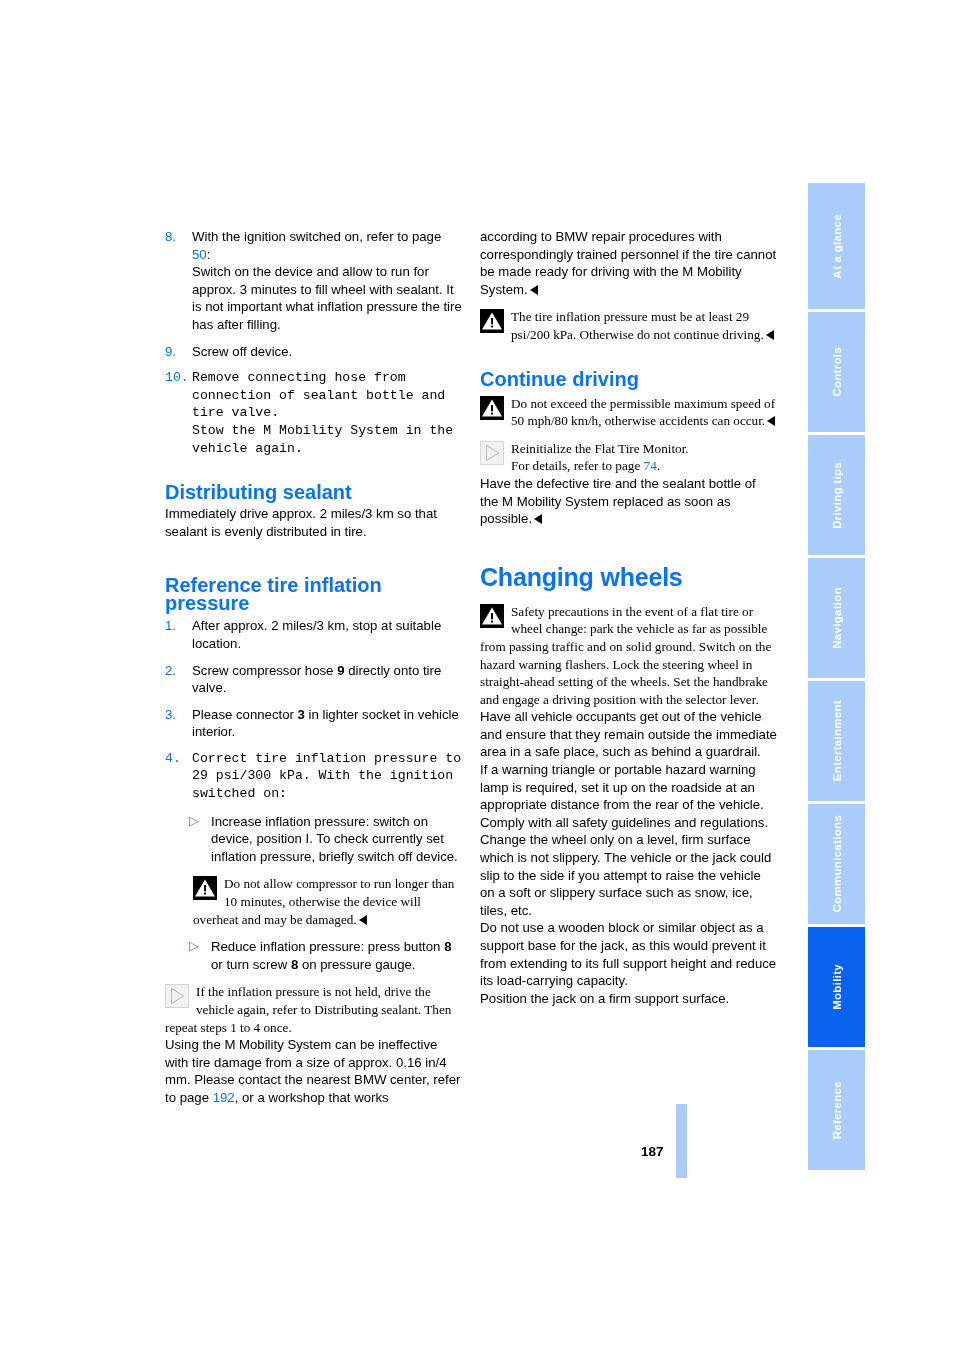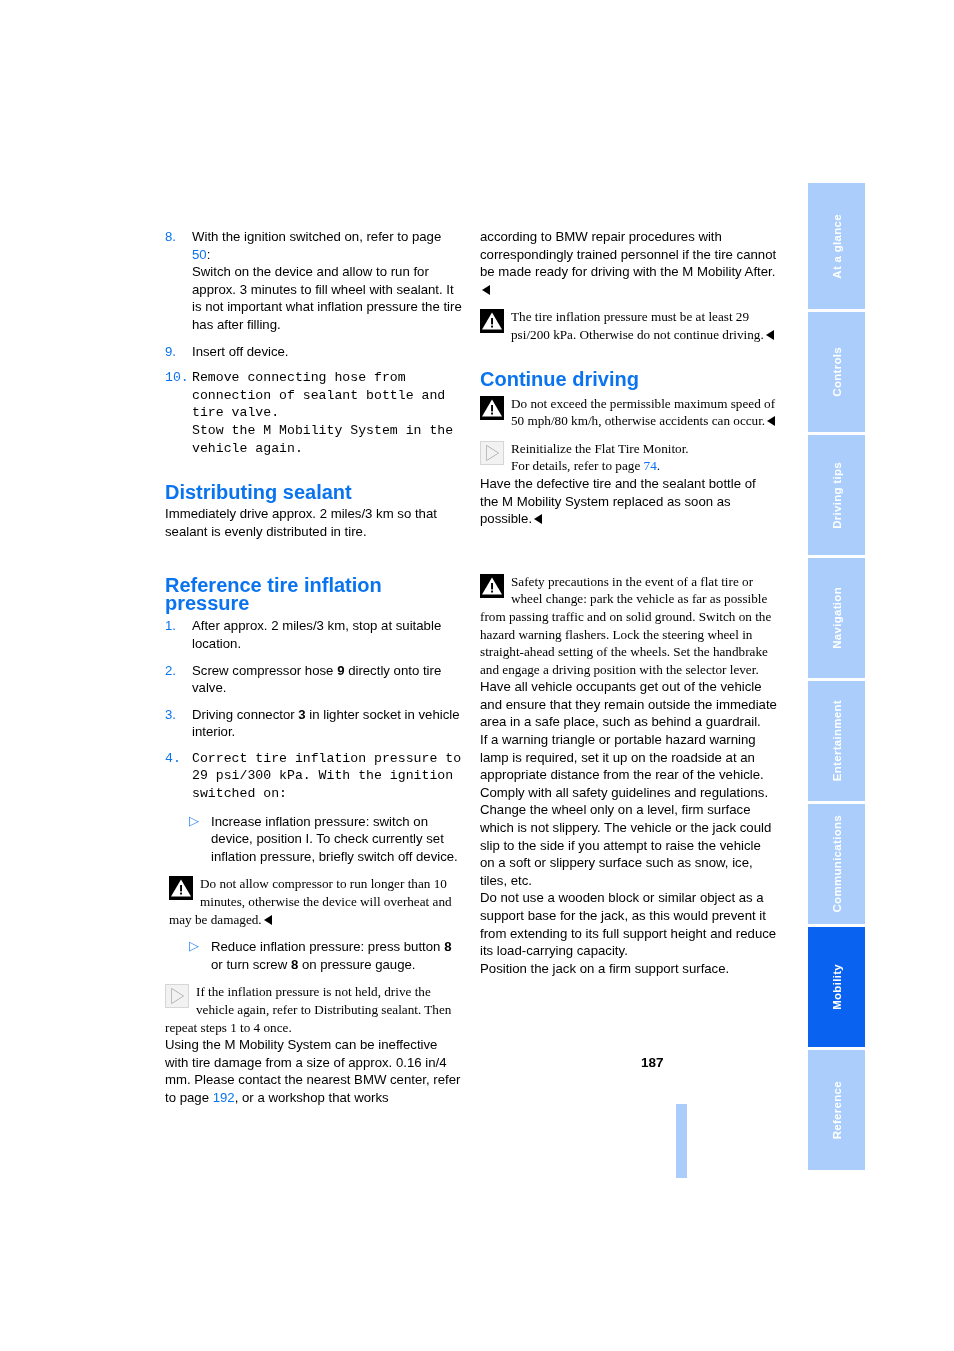--- a/index.html
+++ b/index.html
@@ -167,21 +167,21 @@
     font-weight: bold;
     letter-spacing: 0.3px;
     color: #ffffff;
     white-space: nowrap;
   }
 
   
   .pagenum {
     position: absolute;
     left: 641px;
-    top: 1055px;
+    top: 1144px;
     font-size: 13.5px;
     font-weight: bold;
     color: #000000;
   }
   .pagebar {
     position: absolute;
     left: 676px;
     top: 1104px;
     width: 11px;
     height: 74px;
@@ -195,21 +195,21 @@
 
   <div class="col col-left">
 
     <ul class="nlist">
       <li class="nitem">
         <span class="nnum">8.</span>
         <span><span>With the ignition switched on, refer to page </span><span class="blue">50</span><span>:</span><br><span>Switch on the device and allow to run for approx. 3 minutes to fill wheel with sealant. It is not important what inflation pressure the tire has after filling.</span></span>
       </li>
       <li class="nitem">
         <span class="nnum">9.</span>
-        <span>Insert off device.</span>
+        <span>Screw off device.</span>
       </li>
       <li class="nitem">
         <span class="nnum wide">10.</span>
         <span><span>Remove connecting hose from connection of sealant bottle and tire valve.</span><br><span>Stow the M Mobility System in the vehicle again.</span></span>
       </li>
     </ul>
 
     <div class="gap-lg"></div>
 
     <h3 class="h-sub">Distributing sealant</h3>
@@ -228,40 +228,40 @@
       <li class="nitem">
         <span class="nnum">1.</span>
         <span>After approx. 2 miles/3 km, stop at suitable location.</span>
       </li>
       <li class="nitem">
         <span class="nnum">2.</span>
         <span><span>Screw compressor hose </span><b>9</b><span> directly onto tire valve.</span></span>
       </li>
       <li class="nitem">
         <span class="nnum">3.</span>
-        <span><span>Driving connector </span><b>3</b><span> in lighter socket in vehicle interior.</span></span>
+        <span><span>Please connector </span><b>3</b><span> in lighter socket in vehicle interior.</span></span>
       </li>
       <li class="nitem">
         <span class="nnum">4.</span>
         <span>Correct tire inflation pressure to 29 psi/300 kPa. With the ignition switched on:</span>
       </li>
     </ul>
 
     <div class="gap-sm"></div>
 
     <ul class="blist">
       <li class="bitem">
         <span class="btri-outline">▷</span>
         <span>Increase inflation pressure: switch on device, position I. To check currently set inflation pressure, briefly switch off device.</span>
       </li>
     </ul>
 
     <div class="gap-sm"></div>
 
-    <div class="iconpara clearfix" style="margin-left:4px">
+    <div class="iconpara clearfix" style="margin-left:28px">
       <span class="ic ic-warn">
         <svg viewBox="0 0 24 24" width="24" height="24">
           <rect x="0" y="0" width="24" height="24" fill="#000000"></rect>
           <polygon points="12,3.5 22,20.5 2,20.5" fill="#ffffff"></polygon>
           <rect x="11.1" y="9" width="1.9" height="6.4" fill="#000000"></rect>
           <rect x="11.1" y="16.6" width="1.9" height="1.9" fill="#000000"></rect>
         </svg>
       </span>
       <span>Do not allow compressor to run longer than 10 minutes, otherwise the device will overheat and may be damaged.</span><span class="endmark"></span>
     </div>
@@ -285,21 +285,21 @@
       </span>
       <span>If the inflation pressure is not held, drive the vehicle again, refer to Distributing sealant. Then repeat steps 1 to 4 once.</span>
     </div>
 
     <p class="body"><span>Using the M Mobility System can be ineffective with tire damage from a size of approx. 0.16 in/4 mm. Please contact the nearest BMW center, refer to page </span><span class="blue">192</span><span>, or a workshop that works</span></p>
 
   </div>
 
   <div class="col col-right">
 
-    <p class="body"><span>according to BMW repair procedures with correspondingly trained personnel if the tire cannot be made ready for driving with the M Mobility After.</span><span class="endmark"></span></p>
+    <p class="body"><span>according to BMW repair procedures with correspondingly trained personnel if the tire cannot be made ready for driving with the M Mobility System.</span><span class="endmark"></span></p>
 
     <div class="gap-sm"></div>
 
     <div class="iconpara clearfix">
       <span class="ic ic-warn">
         <svg viewBox="0 0 24 24" width="24" height="24">
           <rect x="0" y="0" width="24" height="24" fill="#000000"></rect>
           <polygon points="12,3.5 22,20.5 2,20.5" fill="#ffffff"></polygon>
           <rect x="11.1" y="9" width="1.9" height="6.4" fill="#000000"></rect>
           <rect x="11.1" y="16.6" width="1.9" height="1.9" fill="#000000"></rect>
@@ -333,20 +333,21 @@
           <polygon points="1,1 12,8 1,15" fill="none" stroke="#9a9a9a" stroke-width="1.2"></polygon>
         </svg>
       </span>
       <span><span>Reinitialize the Flat Tire Monitor.</span><br><span>For details, refer to page </span><span class="blue">74</span><span>.</span></span>
     </div>
 
     <p class="body"><span>Have the defective tire and the sealant bottle of the M Mobility System replaced as soon as possible.</span><span class="endmark"></span></p>
 
     <div class="gap-xl"></div>
 
+    <h2 class="h-main">Changing wheels</h2>
 
     <div style="height:11px"></div>
 
     <div class="iconpara clearfix">
       <span class="ic ic-warn">
         <svg viewBox="0 0 24 24" width="24" height="24">
           <rect x="0" y="0" width="24" height="24" fill="#000000"></rect>
           <polygon points="12,3.5 22,20.5 2,20.5" fill="#ffffff"></polygon>
           <rect x="11.1" y="9" width="1.9" height="6.4" fill="#000000"></rect>
           <rect x="11.1" y="16.6" width="1.9" height="1.9" fill="#000000"></rect>

